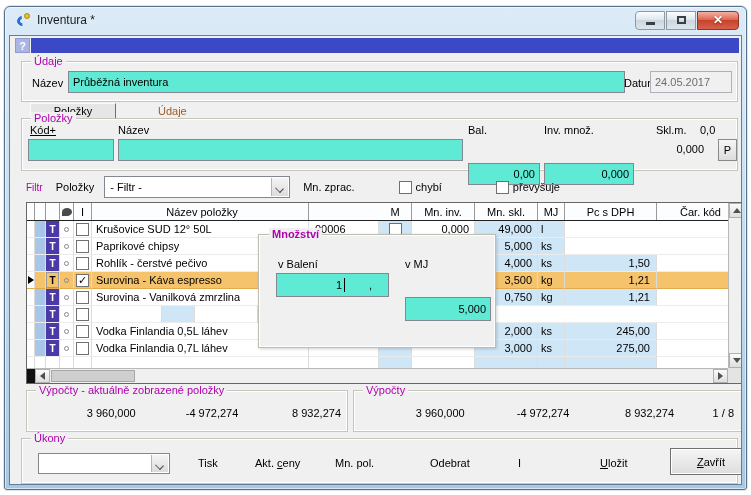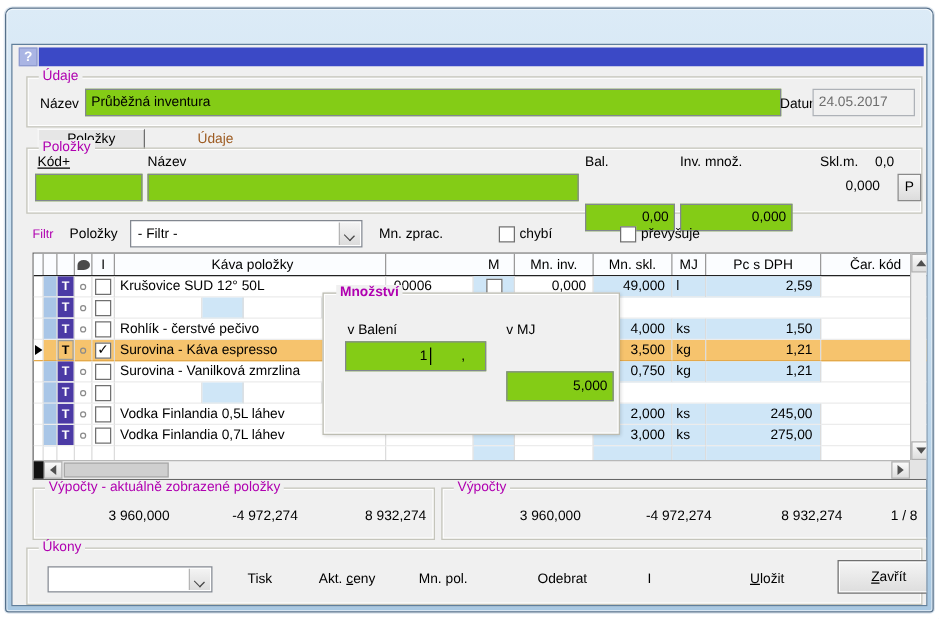--- a/index.html
+++ b/index.html
@@ -35,21 +35,21 @@
     background:#aab5e4; border:1px solid #8f9cd0; color:#ffffff; font-size:11px; font-weight:bold;
     text-align:center; line-height:14px; }
   .blue-bar { position:absolute; left:21px; right:2px; top:2px; height:15px; background:#3b49c6; }
 
   
   .groupbox { position:absolute; border:1px solid #c5c5bb; box-shadow:inset 0 0 0 1px #ffffff; }
   .groupbox > .gb-label { position:absolute; top:-7px; left:9px; background:#f0f0f0; padding:0 3px;
      font-size:11px; color:#b000b0; }
 
   label, .lbl { font-size:11px; color:#000; }
-  .txt { position:absolute; background:#84cc16; border:1px solid #828790; font-size:11px; padding:0 4px; display:flex; align-items:center; }
+  .txt { position:absolute; background:#5eead4; border:1px solid #828790; font-size:11px; padding:0 4px; display:flex; align-items:center; }
   .txt.right { justify-content:flex-end;margin-top:24px; }
   .txt.disabled { background:#f0f0f0; color:#6d6d6d; border-color:#aeb2b8; }
 
   
   .udaje-box { left:11px; right:3px; top:25px; height:41px; }
   .udaje-box .nazev-lbl { position:absolute; left:10px; top:15px; }
   .udaje-box .nazev-input { left:46px; top:9px; width:557px; height:22px; }
   .udaje-box .datum-lbl { position:absolute; left:602px; top:15px; }
   .udaje-box .datum-input { right:5px; top:9px; width:82px; height:22px; }
 
@@ -154,20 +154,38 @@
   .action u, .close-btn u { text-decoration:underline; }
   .a-0 { left:176px; } .a-1 { left:233px; } .a-2 { left:313px; } .a-3 { left:408px; } .a-4 { left:496px; } .a-5 { left:578px; }
   .close-btn { position:absolute; left:648px; top:9px; width:82px; height:27px;
     background:linear-gradient(#f5f5f5,#dddddd); border:1px solid #707070; box-shadow:inset 0 0 0 1px #fff;
     font-size:11px; display:flex; align-items:center; justify-content:center; }
 </style>
 </head>
 <body>
 
 <div class="window">
+  <div class="titlebar">
+    <div class="app-icon">
+        <div class="swoosh"></div>
+        <div class="dot"></div>
+      </div>
+    <div class="title-text">Inventura *</div>
+    <div class="winbtns">
+      <div class="winbtn first">
+          <div class="minbar"></div>
+        </div>
+      <div class="winbtn mid">
+          <div class="maxbox"></div>
+        </div>
+      <div class="winbtn close">
+          <span>✕</span>
+        </div>
+    </div>
+  </div>
 
   <div class="client">
 
     <div class="help-btn">?</div>
     <div class="blue-bar"></div>
 
     <div class="groupbox udaje-box">
       <span class="gb-label">Údaje</span>
       <span class="lbl nazev-lbl">Název</span>
       <div class="txt nazev-input">Průběžná inventura</div>
@@ -214,21 +232,21 @@
 
     <div class="grid">
       <div class="ghead">
         <div class="gh c-sel"></div>
         <div class="gh c-ind"></div>
         <div class="gh c-t"></div>
         <div class="gh c-ico">
             <div class="balloon"></div>
           </div>
         <div class="gh c-chk">I</div>
-        <div class="gh c-name">Káva položky</div>
+        <div class="gh c-name">Název položky</div>
         <div class="gh c-kod" style="justify-content:center;padding-left:0;margin-top:28px;">Kód</div>
         <div class="gh c-m">M</div>
         <div class="gh c-mninv" style="justify-content:center;padding-right:0;">Mn. inv.</div>
         <div class="gh c-mnskl" style="justify-content:center;padding-right:0;">Mn. skl.</div>
         <div class="gh c-mj" style="justify-content:center;padding-left:0;">MJ</div>
         <div class="gh c-pc" style="justify-content:center;padding-right:0;">Pc s DPH</div>
         <div class="gh c-car" style="border-right:none;">Čar. kód</div>
       </div>
       <div id="rows">
           <div class="trow">
@@ -244,35 +262,35 @@
               <span class="cb"></span>
             </div>
             <div class="cell c-name">Krušovice SUD 12° 50L</div>
             <div class="cell c-kod">00006</div>
             <div class="cell c-m bg-blue">
               <span class="cb"></span>
             </div>
             <div class="cell c-mninv">0,000</div>
             <div class="cell c-mnskl bg-blue">49,000</div>
             <div class="cell c-mj bg-blue">l</div>
-            <div class="cell c-pc bg-blue">2,59</div>
-            <div class="cell c-car" style="border-right: none;"></div>
-          </div>
-          <div class="trow">
-            <div class="cell c-sel"></div>
-            <div class="cell c-ind bg-ind"></div>
-            <div class="cell c-t">
-              <div class="t-badge">T</div>
-            </div>
-            <div class="cell c-ico">
-              <span class="dot"></span>
-            </div>
-            <div class="cell c-chk">
-              <span class="cb"></span>
-            </div>
+            <div class="cell c-car" style="border-right: none;"></div>
+          </div>
+          <div class="trow">
+            <div class="cell c-sel"></div>
+            <div class="cell c-ind bg-ind"></div>
+            <div class="cell c-t">
+              <div class="t-badge">T</div>
+            </div>
+            <div class="cell c-ico">
+              <span class="dot"></span>
+            </div>
+            <div class="cell c-chk">
+              <span class="cb"></span>
+            </div>
+            <div class="cell c-name">Paprikové chipsy</div>
             <div class="cell c-kod"></div>
             <div class="cell c-m bg-blue"></div>
             <div class="cell c-mninv"></div>
             <div class="cell c-mnskl bg-blue">5,000</div>
             <div class="cell c-mj bg-blue">ks</div>
             <div class="cell c-car" style="border-right: none;"></div>
           </div>
           <div class="trow">
             <div class="cell c-sel"></div>
             <div class="cell c-ind bg-ind"></div>

